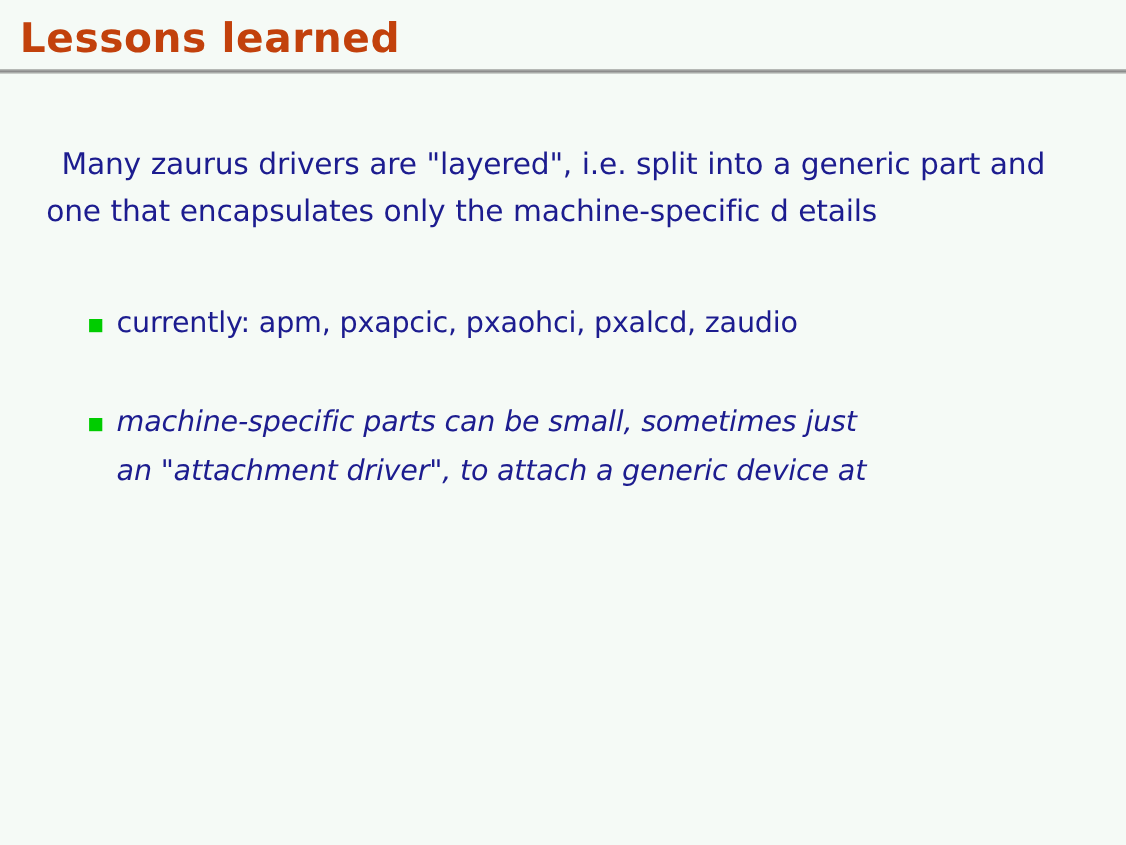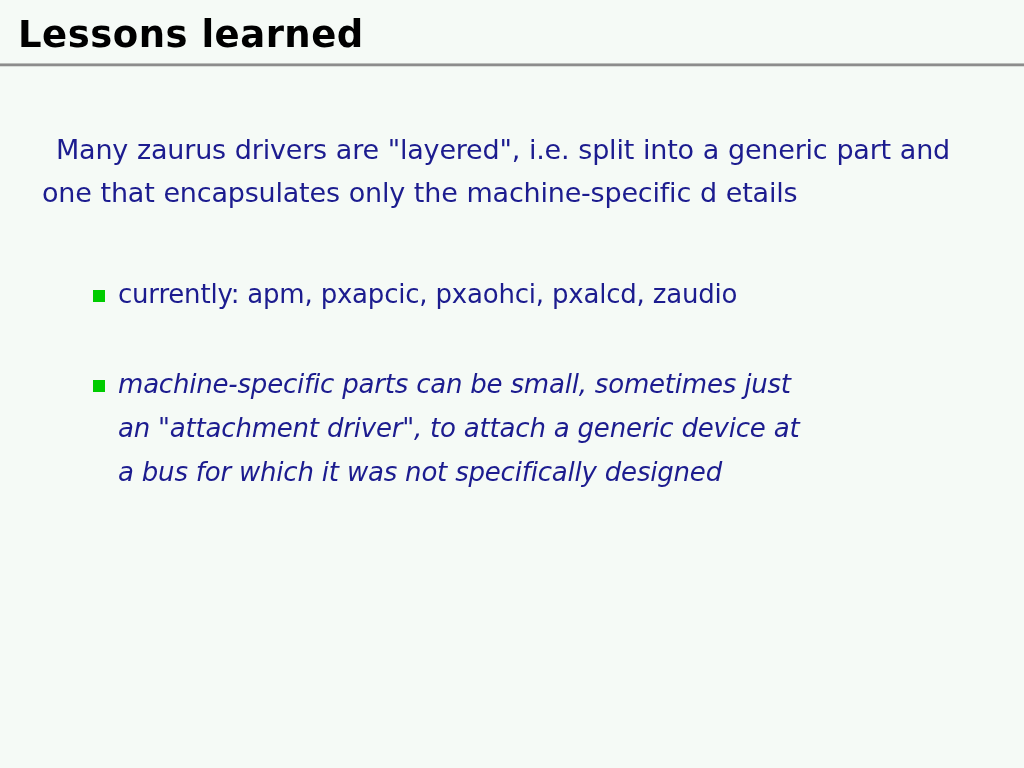--- a/index.html
+++ b/index.html
@@ -23,21 +23,21 @@
   }
 
   
   .slide-title {
     position: absolute;
     left: 18px;
     top: 14px;
     font-family: "DejaVu Sans", sans-serif;
     font-size: 37px;
     font-weight: bold;
-    color: #000000;
+    color: #c2410c;
     letter-spacing: 0.5px;
     white-space: nowrap;
     line-height: 1.15;
   }
 
   .title-rule {
     position: absolute;
     left: 0px;
     top: 63px;
     width: 1024px;
@@ -63,21 +63,21 @@
     font-family: "DejaVu Sans", sans-serif;
     font-size: 27px;
     line-height: 43px;
     text-indent: 14px;
     letter-spacing: -0.2px;
     word-spacing: 0.5px;
   }
 
   .bullet-list {
     list-style: none;
-    margin: 12px;
+    margin: 0;
     padding: 0;
   }
 
   .bullet-item {
     position: relative;
     padding-left: 106px;
     padding-right: 70px;
     color: #1c1c8f;
     font-family: "DejaVu Sans", sans-serif;
     font-size: 26px;
@@ -117,18 +117,17 @@
 
       <li class="bullet-item first">
         <span class="marker"></span>
         <span class="bullet-line">currently: apm, pxapcic, pxaohci, pxalcd, zaudio</span>
       </li>
 
       <li class="bullet-item second">
         <span class="marker"></span>
         <span class="bullet-line">machine-specific parts can be small, sometimes just</span>
         <span class="bullet-line">an "attachment driver", to attach a generic device at</span>
-        <span class="bullet-line">a bus for which it was not specifically designed</span>
       </li>
 
     </ul>
   </div>
 </div>
 
 </body></html>

